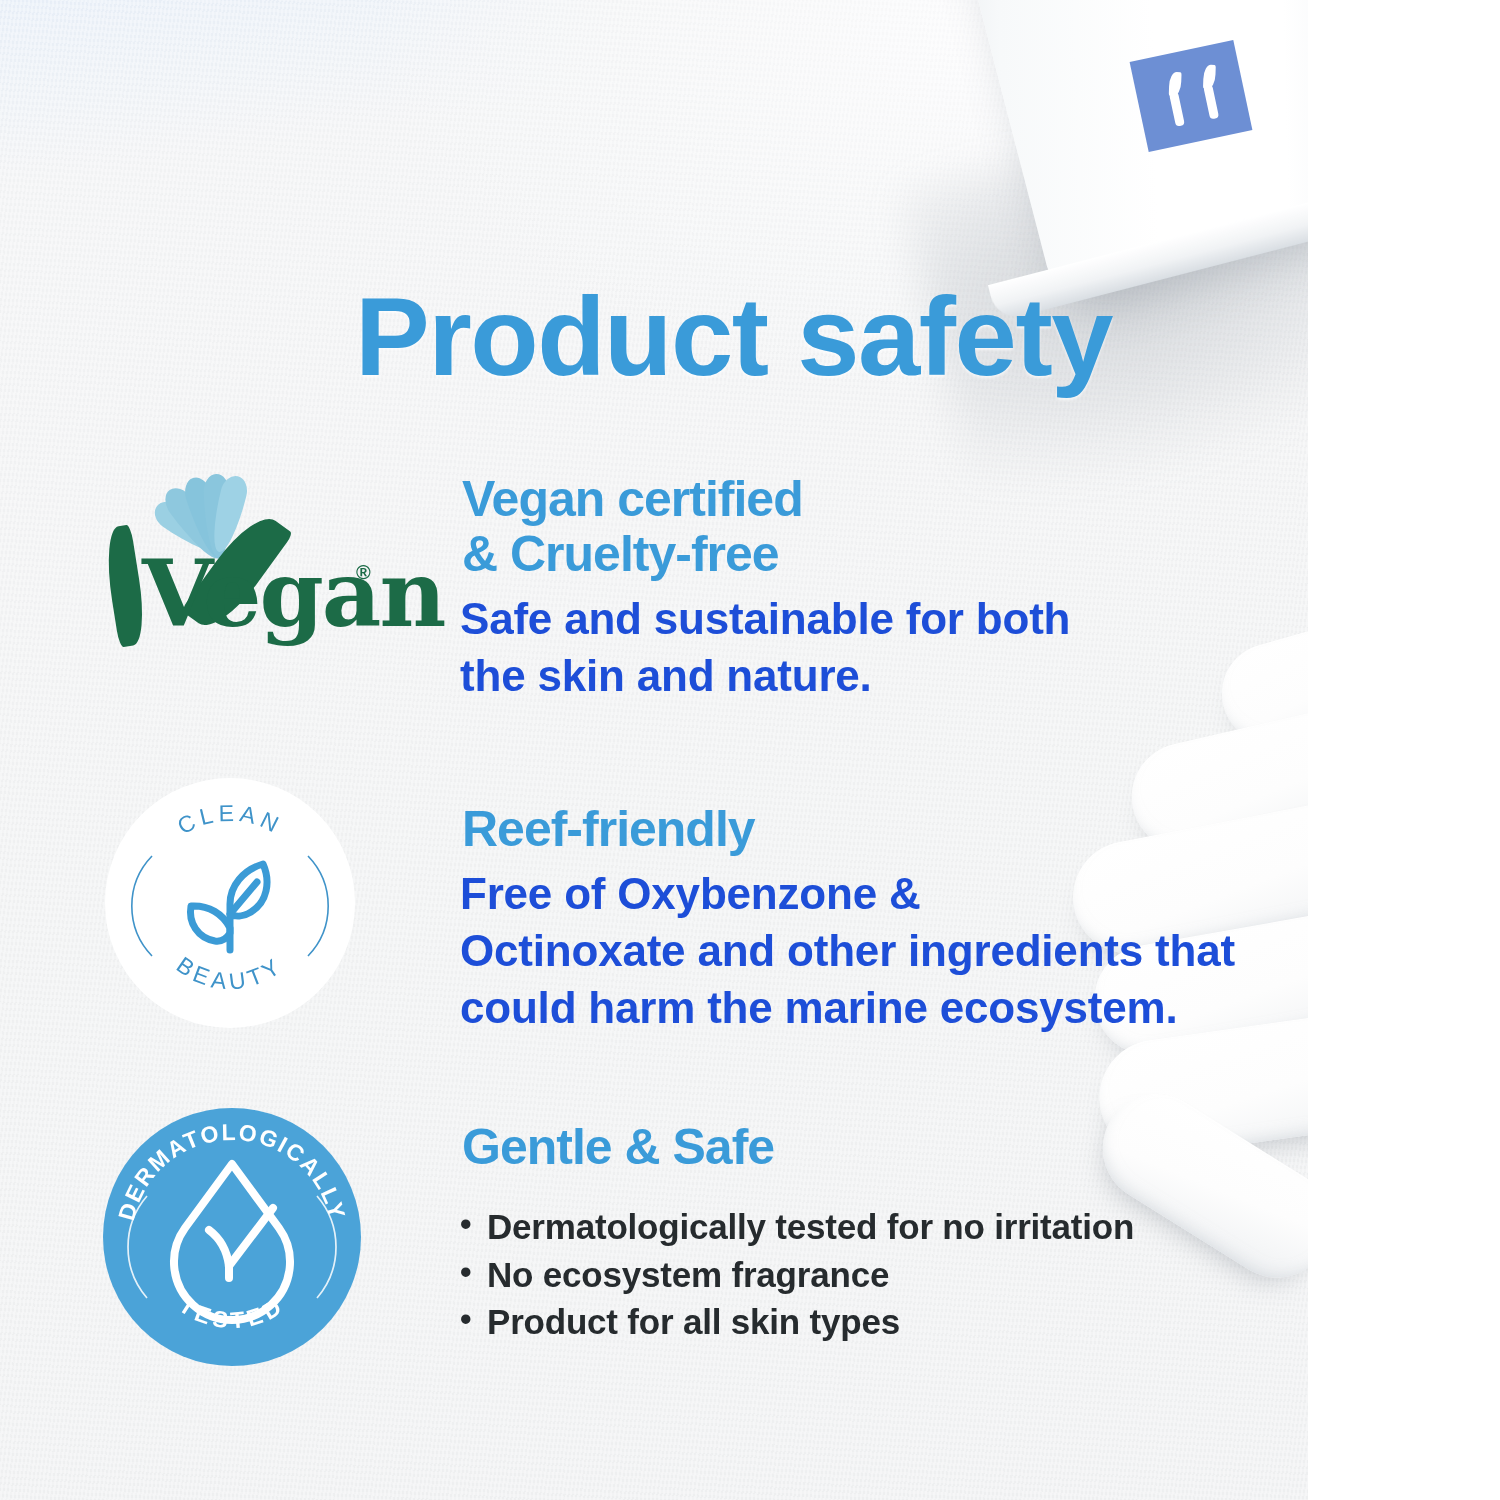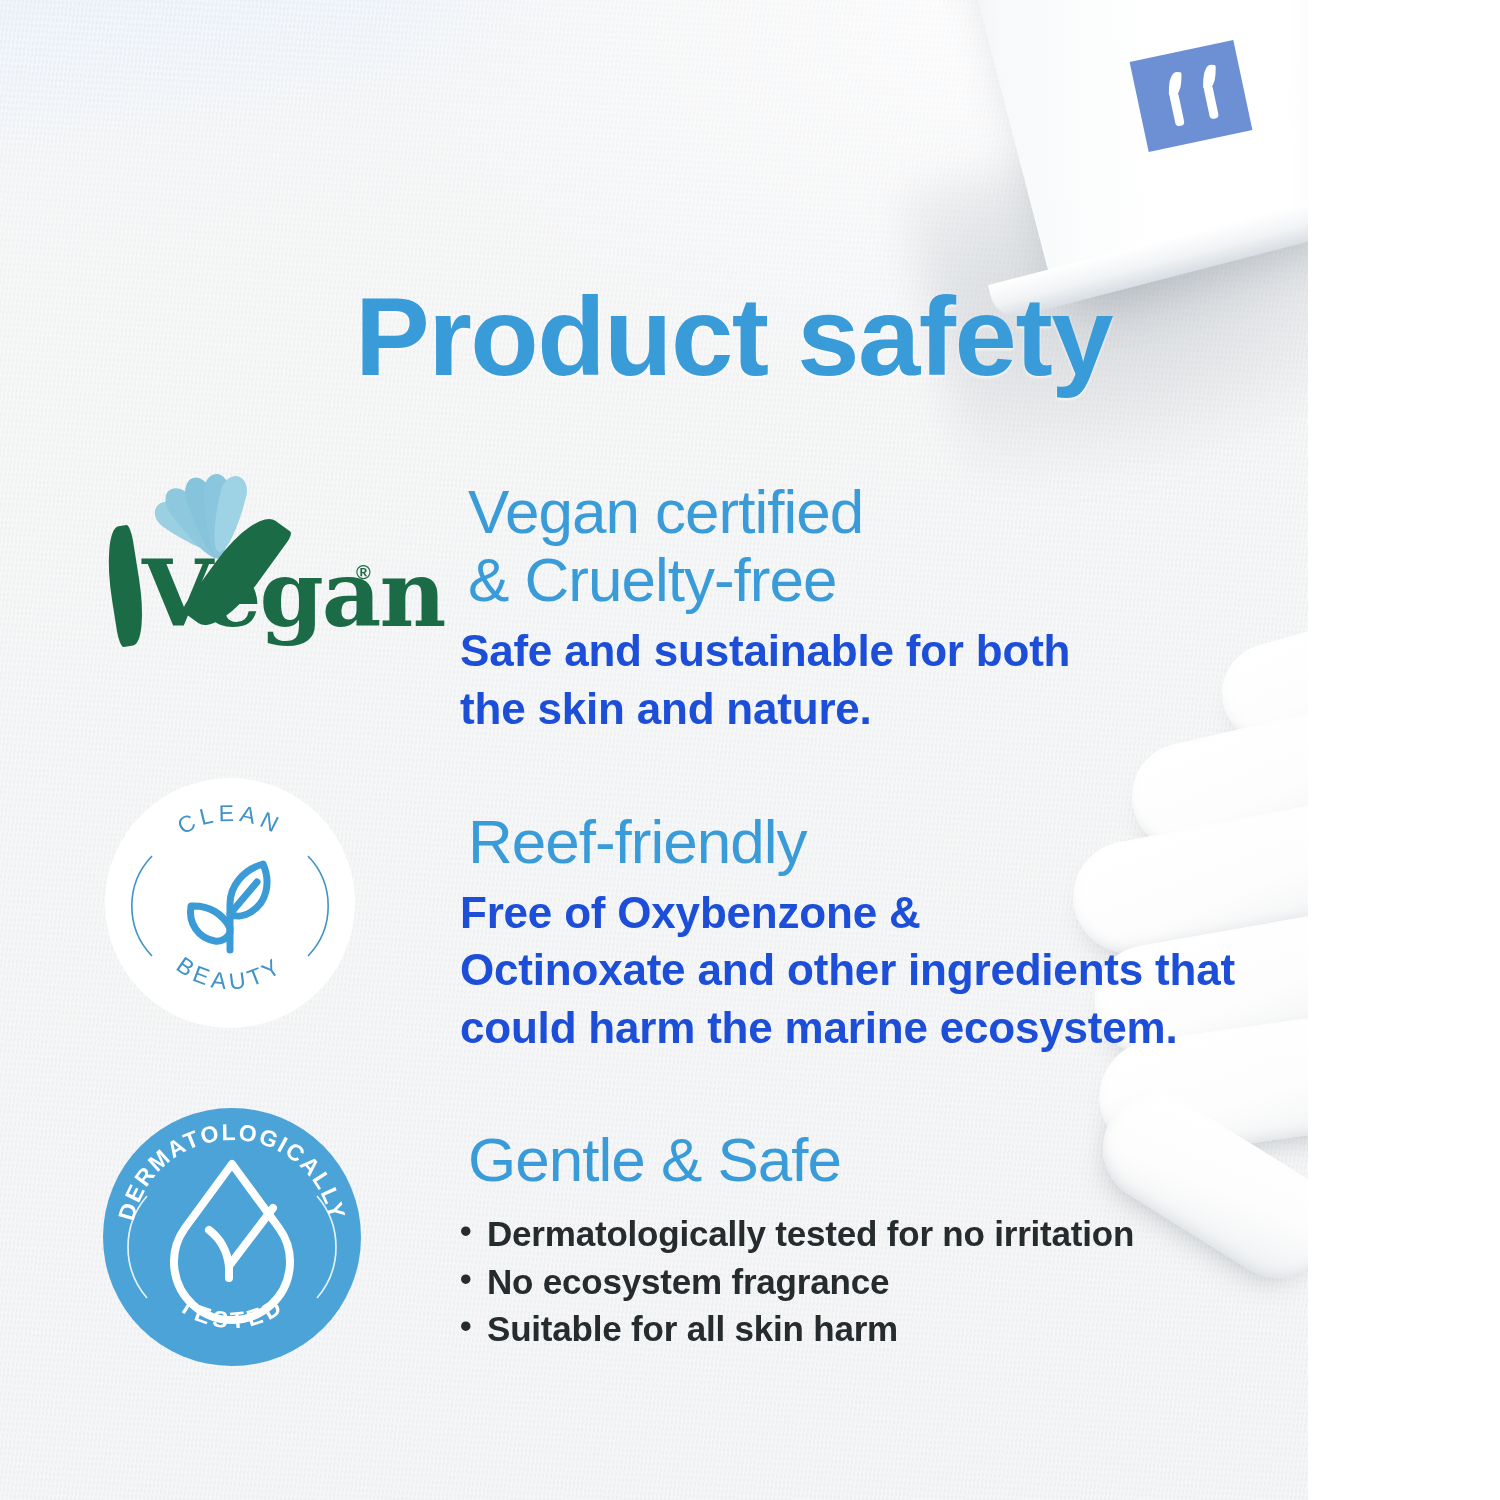--- a/index.html
+++ b/index.html
@@ -118,39 +118,39 @@
     letter-spacing: -1.5px;
     color: #3a9bd9;
     line-height: 1;
     white-space: nowrap;
     text-shadow: 0 2px 3px rgba(255,255,255,0.7);
   }
 
   
   .feature { position: absolute; }
   .feature .heading {
-    font-size: 62px;
-    font-weight: 400;
+    font-size: 50px;
+    font-weight: 700;
     color: #3a9bd9;
     line-height: 1.10;
     letter-spacing: -1px;
     white-space: pre-line;
-    margin: 8px;
+    margin: 2px;
   }
   .feature .body {
     margin: 8px 0 0 0;
     font-size: 44px;
     font-weight: 700;
     color: #1d4ed8;
     line-height: 1.30;
     letter-spacing: -0.2px;
     white-space: pre-line;
   }
   .feature ul {
-    margin: 16px 0 0 0;
+    margin: 28px 0 0 0;
     padding: 0;
     list-style: none;
   }
   .feature li {
     font-size: 35px;
     font-weight: 700;
     color: #262b2e;
     line-height: 1.36;
     letter-spacing: -0.2px;
     position: relative;
@@ -343,17 +343,17 @@
     <div class="body">Free of Oxybenzone &amp;
 Octinoxate and other ingredients that
 could harm the marine ecosystem.</div>
   </div>
 
   <div class="feature" id="f3">
     <div class="heading">Gentle &amp; Safe</div>
     <ul>
       <li>Dermatologically tested for no irritation</li>
       <li>No ecosystem fragrance</li>
-      <li>Suitable for all skin harm</li>
+      <li>Product for all skin types</li>
     </ul>
   </div>
 
 </div>
 
 </body></html>

